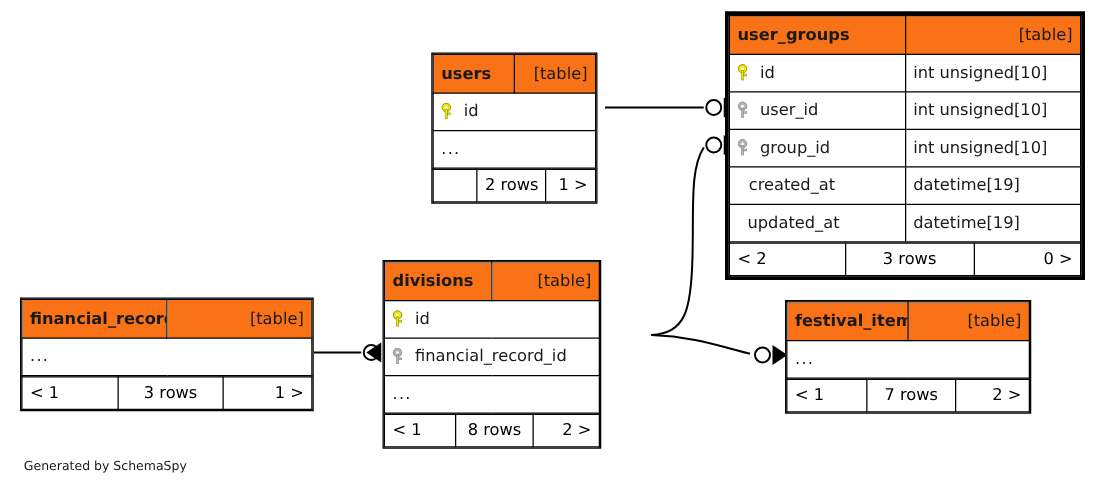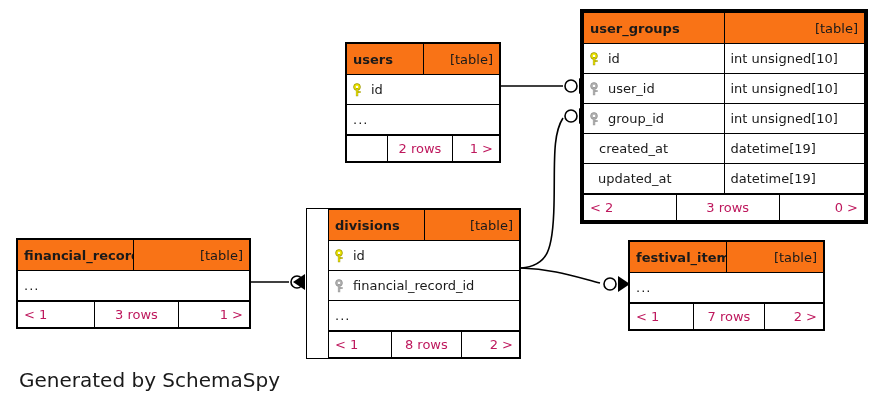--- a/index.html
+++ b/index.html
@@ -89,32 +89,32 @@
     position: relative;
     vertical-align: -3px;
     margin-right: 5px;
   }
   .key svg { display:block; }
 
   
   .ftr td {
     height: 25px;
     font-size: 13px;
-    color: #be185d;
+    color: #000000;
   }
   .f-left  { text-align: left; }
   .f-mid   { text-align: center; }
   .f-right { text-align: right; }
 
   
   #caption {
     position: absolute;
     left: 19px;
     top: 368px;
-    font-size: 20px;
+    font-size: 10px;
     color: #1a1a1a;
     white-space: nowrap;
   }
 </style>
 </head>
 <body>
 
 <div id="canvas">
 
   <svg id="edges" viewBox="0 0 883 400" width="883" height="400">
@@ -199,21 +199,21 @@
       <tbody>
           <tr class="ftr">
         <td class="f-left" style="width:33%">&lt; 2</td>
         <td class="f-mid" style="width:37%">3 rows</td>
         <td class="f-right" style="width:30%">0 &gt;</td>
       </tr>
     </tbody>
       </table>
   </div>
 
-  <div class="table-box" style="left:345px; top:42px; width:156px;">
+  <div class="table-box" style="left:345px; top:42px; width:133px;">
     <table class="tbl">
       <tbody>
           <tr class="hdr">
         <td class="tname">users</td>
         <td class="ttag">[table]</td>
       </tr>
       <tr>
         <td class="colname" colspan="2">
           <span class="key"><svg width="13" height="14" viewBox="0 0 13 14">
                   <circle cx="4" cy="4" r="3.4" fill="#EFE700" stroke="#8a8500" stroke-width="0.7"></circle>
@@ -232,21 +232,21 @@
       <tbody>
           <tr class="ftr">
         <td class="f-left" style="width:25%"></td>
         <td class="f-mid" style="width:45%">2 rows</td>
         <td class="f-right" style="width:30%">1 &gt;</td>
       </tr>
     </tbody>
       </table>
   </div>
 
-  <div class="table-box" style="left:306px; top:208px; width:215px;padding-left:21px;">
+  <div class="table-box" style="left:306px; top:208px; width:175px;">
     <table class="tbl">
       <tbody>
           <tr class="hdr">
         <td class="tname">divisions</td>
         <td class="ttag">[table]</td>
       </tr>
       <tr>
         <td class="colname" colspan="2">
           <span class="key"><svg width="13" height="14" viewBox="0 0 13 14">
                   <circle cx="4" cy="4" r="3.4" fill="#EFE700" stroke="#8a8500" stroke-width="0.7"></circle>

